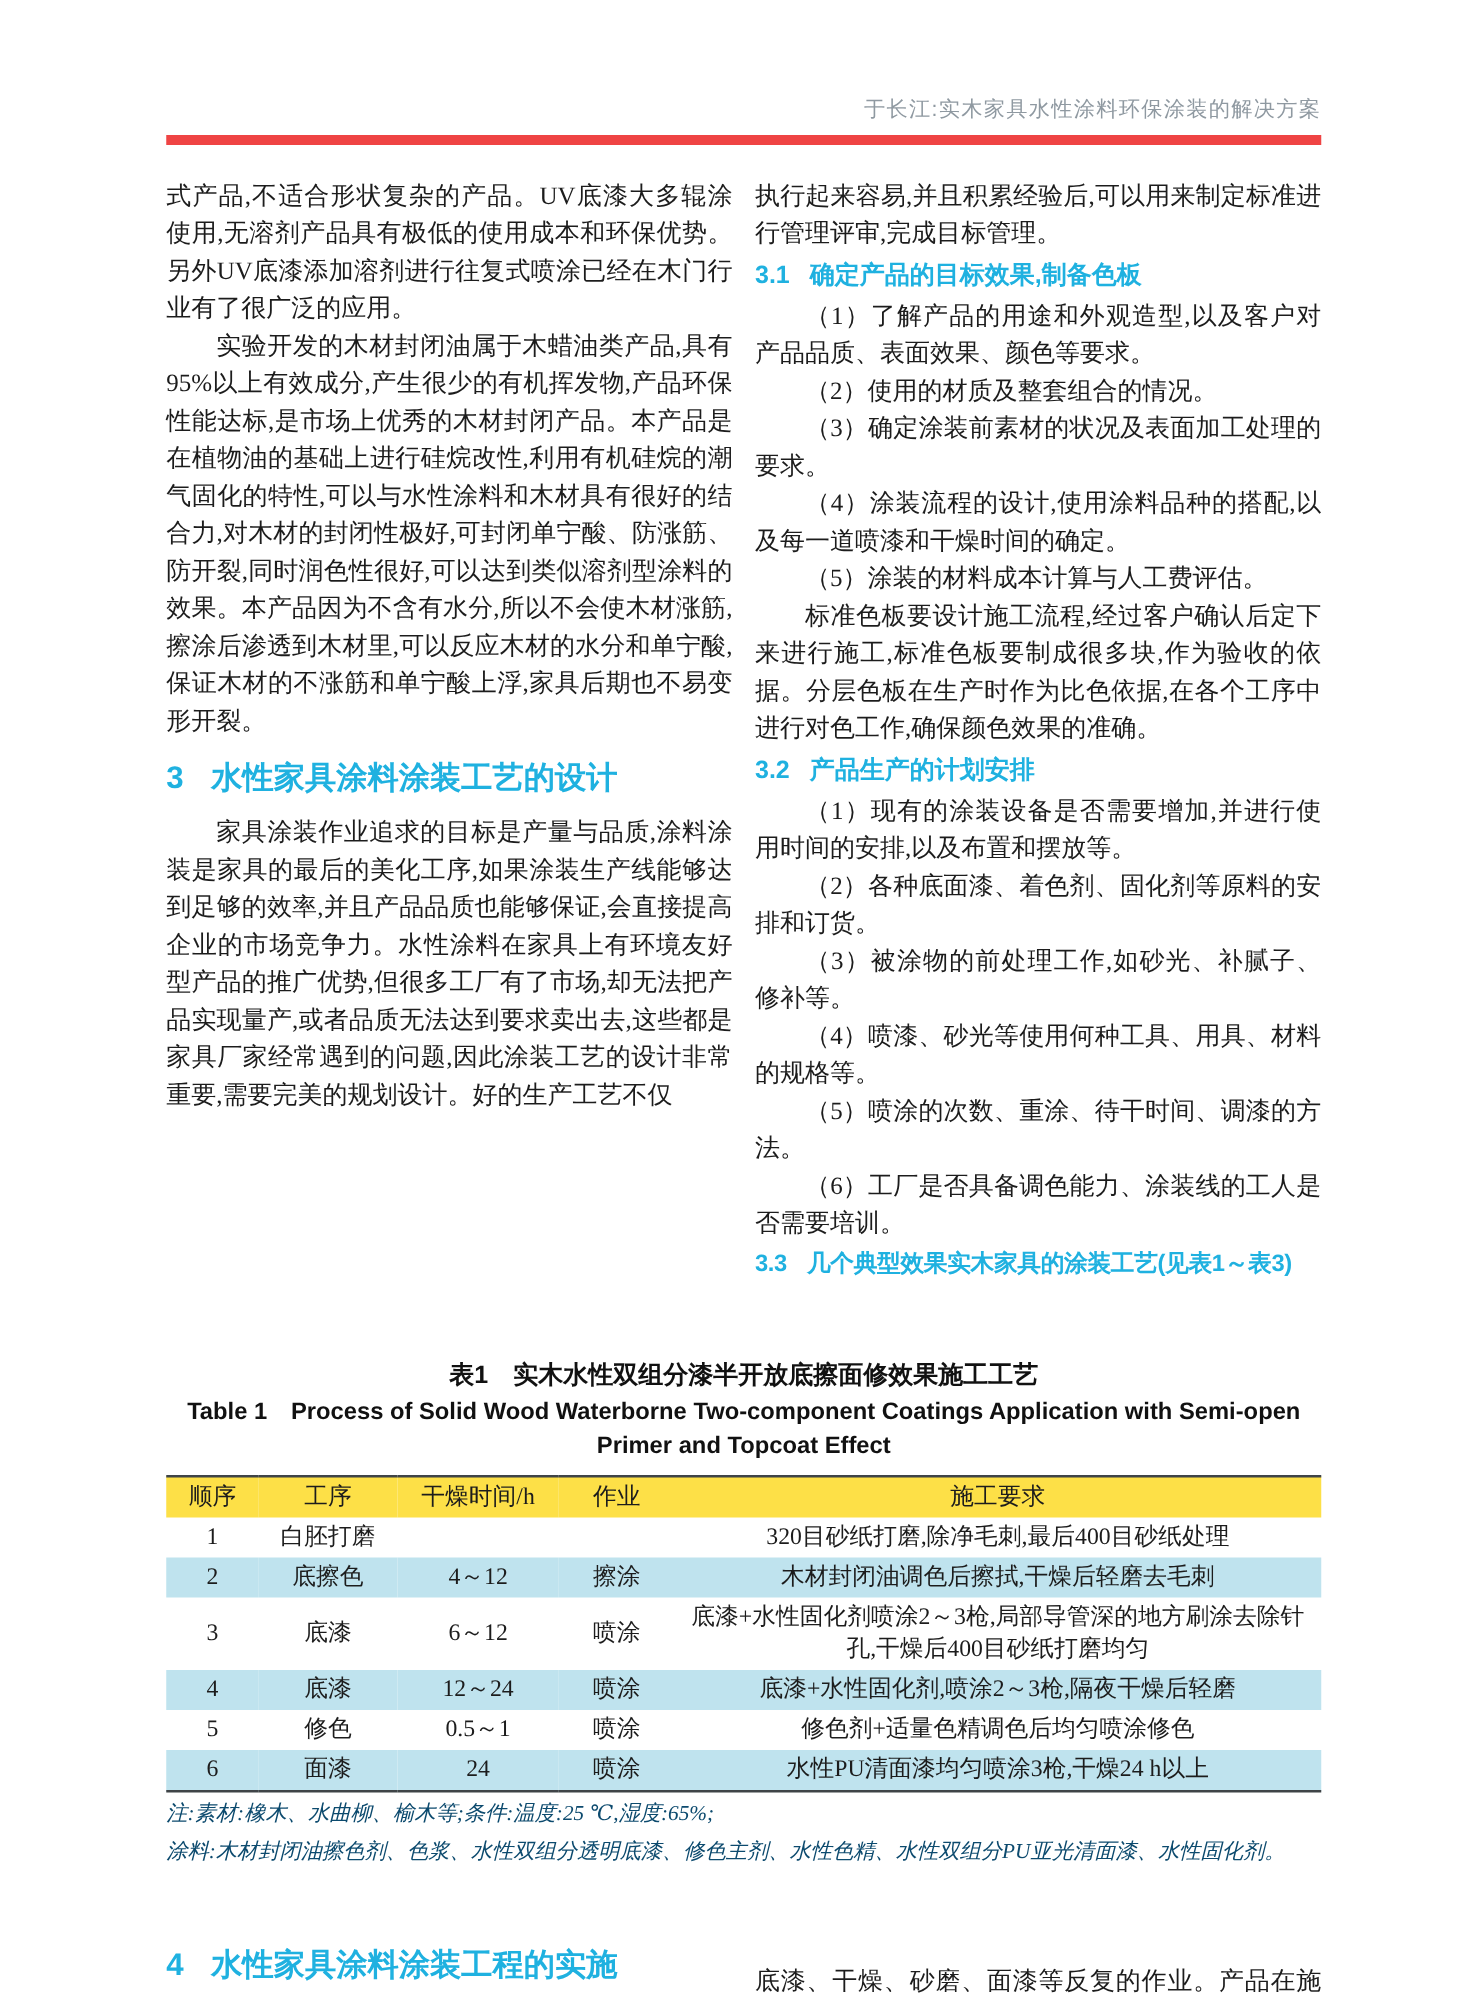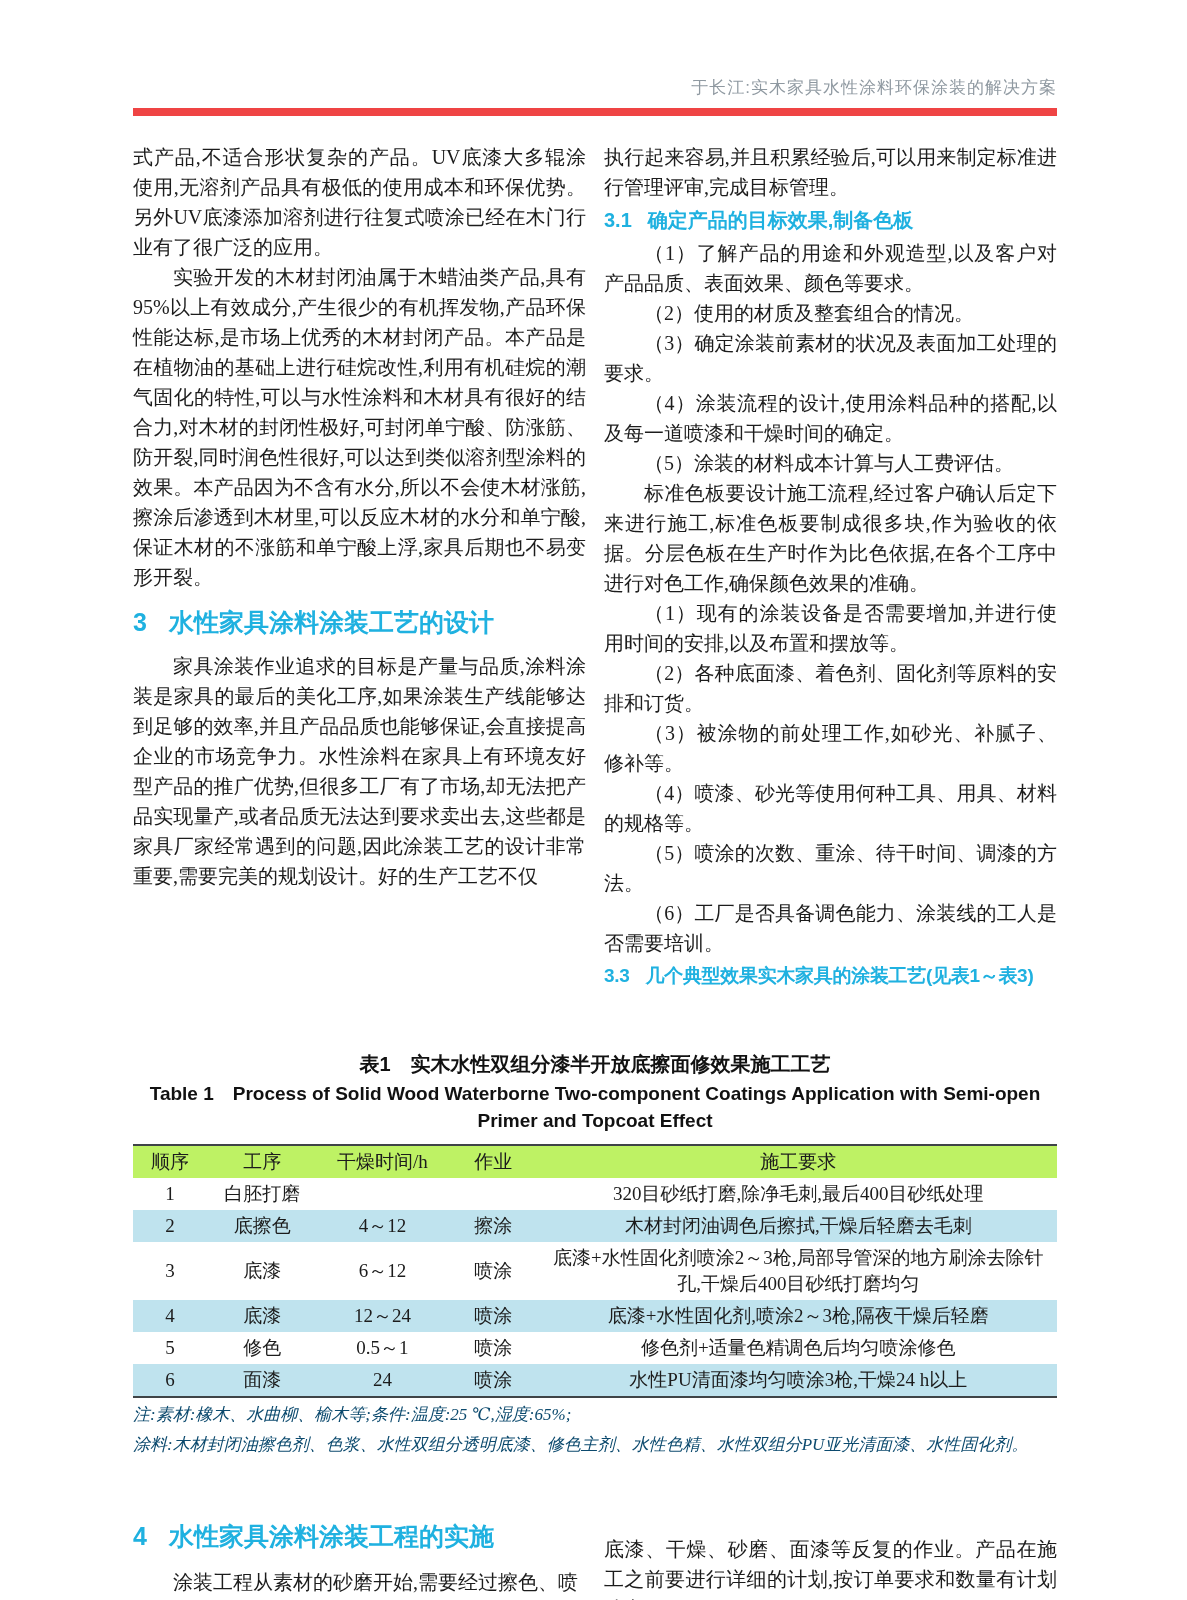--- a/index.html
+++ b/index.html
@@ -65,21 +65,21 @@
   table.process {
     width:100%; border-collapse:collapse; margin-top:10px;
     border-top:2px solid #3f4447; border-bottom:2px solid #3f4447;
     font-size:19px;
   }
   table.process th, table.process td {
     text-align:center; vertical-align:middle;
     padding:3px 6px; line-height:26px;
     font-weight:normal;
   }
-  table.process thead tr { background:#bef264;font-family:Liberation Serif, serif; }
+  table.process thead tr { background:#fde047;font-family:Liberation Serif, serif; }
   table.process tbody tr:nth-child(even) { background:#bfe3ee; }
   .note {
     font-style:italic;
     font-size:17px; line-height:27px;
     color:#0c4a6e;
     margin-top:3px;
   }
   .note:first-of-type { margin-top:10px; }
   
   .bottom { margin-top:64px; }
@@ -109,20 +109,23 @@
       <p class="body">执行起来容易,并且积累经验后,可以用来制定标准进行管理评审,完成目标管理。</p>
       <h3 class="sub">
         <span class="num">3.1</span><span>确定产品的目标效果,制备色板</span>
       </h3>
       <p class="body indent">（1）了解产品的用途和外观造型,以及客户对产品品质、表面效果、颜色等要求。</p>
       <p class="body indent">（2）使用的材质及整套组合的情况。</p>
       <p class="body indent">（3）确定涂装前素材的状况及表面加工处理的要求。</p>
       <p class="body indent">（4）涂装流程的设计,使用涂料品种的搭配,以及每一道喷漆和干燥时间的确定。</p>
       <p class="body indent">（5）涂装的材料成本计算与人工费评估。</p>
       <p class="body indent">标准色板要设计施工流程,经过客户确认后定下来进行施工,标准色板要制成很多块,作为验收的依据。分层色板在生产时作为比色依据,在各个工序中进行对色工作,确保颜色效果的准确。</p>
+      <h3 class="sub">
+        <span class="num">3.2</span><span>产品生产的计划安排</span>
+      </h3>
       <p class="body indent">（1）现有的涂装设备是否需要增加,并进行使用时间的安排,以及布置和摆放等。</p>
       <p class="body indent">（2）各种底面漆、着色剂、固化剂等原料的安排和订货。</p>
       <p class="body indent">（3）被涂物的前处理工作,如砂光、补腻子、修补等。</p>
       <p class="body indent">（4）喷漆、砂光等使用何种工具、用具、材料的规格等。</p>
       <p class="body indent">（5）喷涂的次数、重涂、待干时间、调漆的方法。</p>
       <p class="body indent">（6）工厂是否具备调色能力、涂装线的工人是否需要培训。</p>
       <h3 class="sub tight">
         <span class="num">3.3</span><span>几个典型效果实木家具的涂装工艺(见表1～表3)</span>
       </h3>
     </div>

